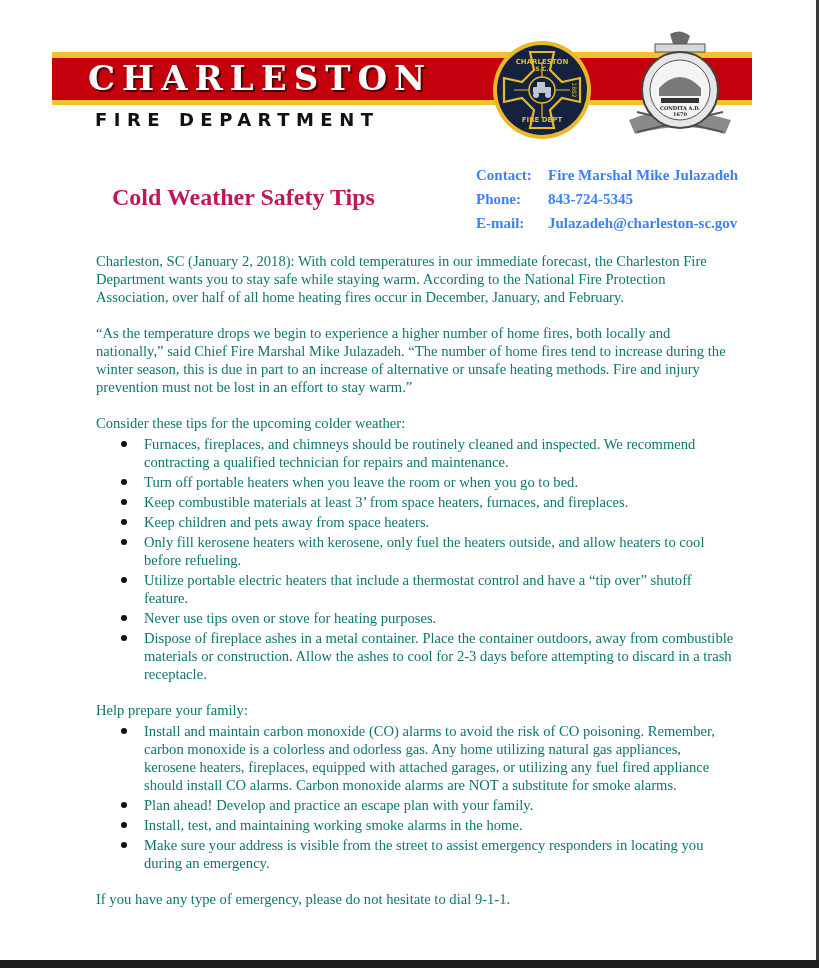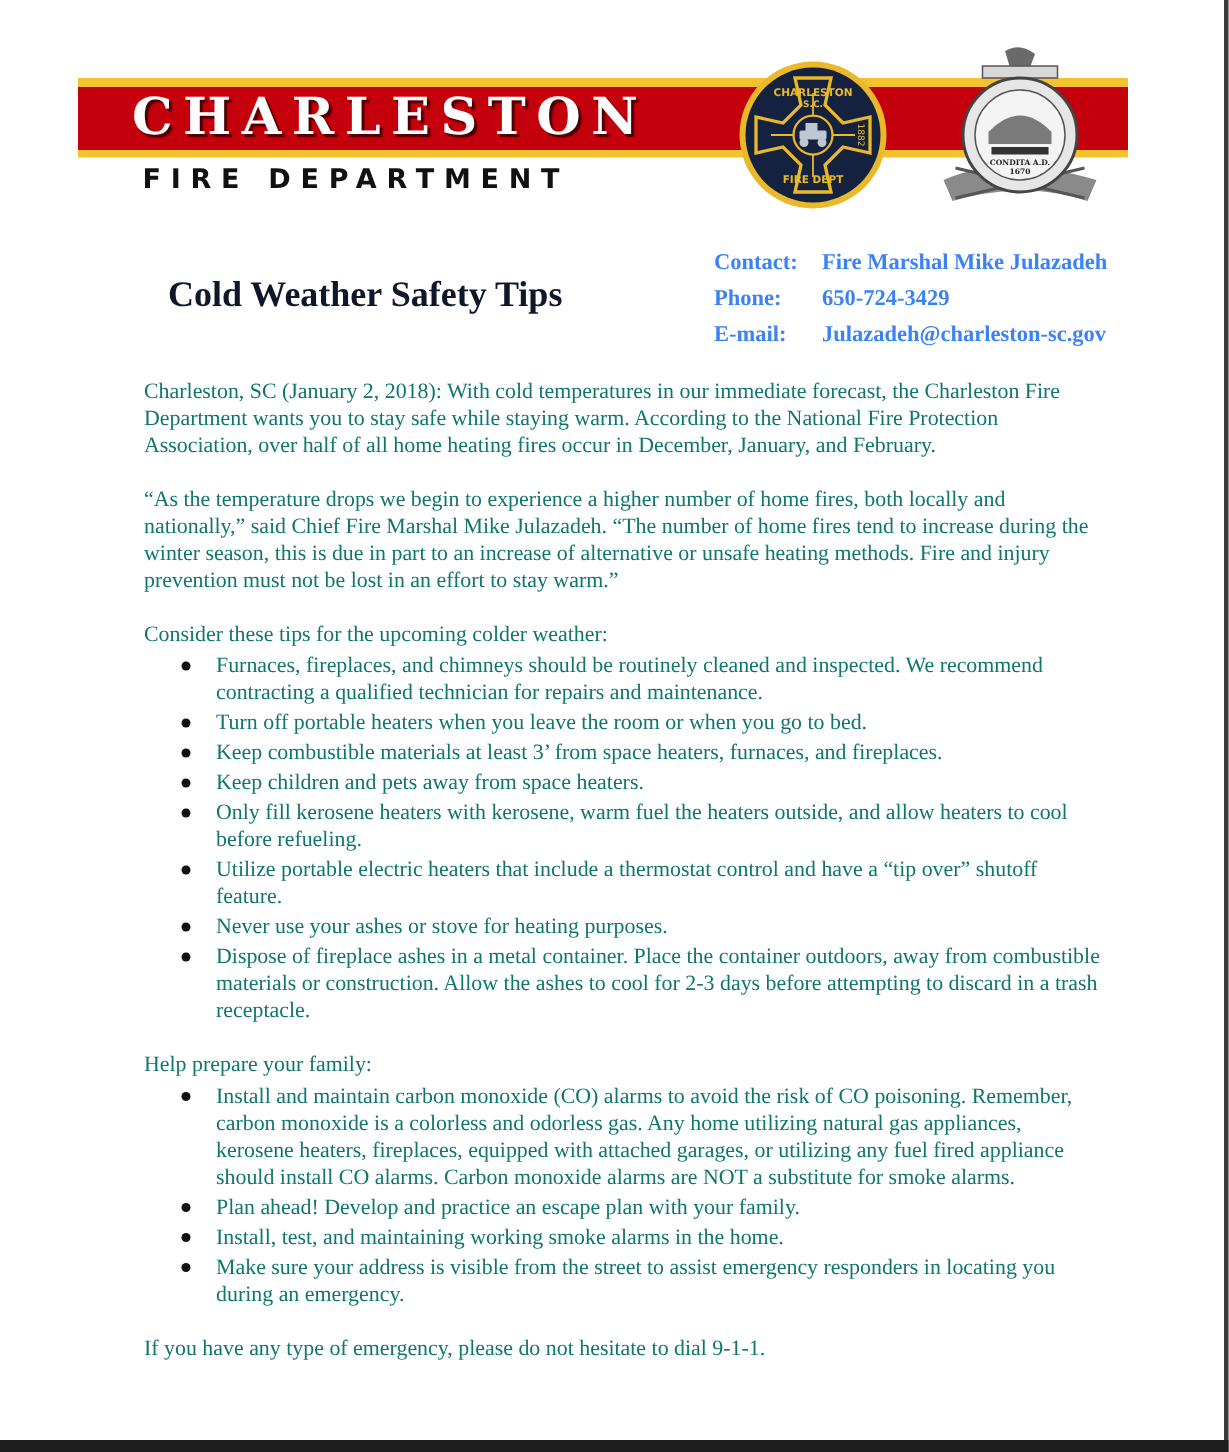--- a/index.html
+++ b/index.html
@@ -29,21 +29,21 @@
     font-family: "DejaVu Sans", "Liberation Sans", sans-serif; font-weight: bold;
     font-size: 18px; letter-spacing: 6.5px; color: #111; line-height: 24px;
   }
   .badge { position: absolute; left: 492px; top: 40px; width: 100px; height: 100px; }
   .seal { position: absolute; left: 615px; top: 28px; width: 130px; height: 118px; }
 
   
   .title {
     position: absolute; left: 112px; top: 182px;
     font-family: "Liberation Serif", serif; font-weight: bold;
-    font-size: 24px; color: #0f172a; line-height: 30px;
+    font-size: 24px; color: #be185d; line-height: 30px;
   }
   .contact { position: absolute; left: 476px; top: 164px; font-size: 15px; font-weight: bold; color: #3b82f6; }
   .contact .row { height: 24px; line-height: 22px; display: flex; }
   .contact .lbl { width: 72px; }
 
   
   .body-text {
     position: absolute; left: 96px; top: 252px; width: 640px;
     font-size: 14.6px; line-height: 18px; color: #0f766e;
   }
@@ -108,40 +108,40 @@
 
   <div class="title">Cold Weather Safety Tips</div>
 
   <div class="contact">
     <div class="row">
       <span class="lbl">Contact:</span>
       <span>Fire Marshal Mike Julazadeh</span>
     </div>
     <div class="row">
       <span class="lbl">Phone:</span>
-      <span>650-724-3429</span>
+      <span>843-724-5345</span>
     </div>
     <div class="row">
       <span class="lbl">E-mail:</span>
       <span>Julazadeh@charleston-sc.gov</span>
     </div>
   </div>
 
   <div class="body-text">
     <p>Charleston, SC (January 2, 2018):  With cold temperatures in our immediate forecast, the Charleston Fire Department wants you to stay safe while staying warm. According to the National Fire Protection Association, over half of all home heating fires occur in December, January, and February.</p>
     <p>“As the temperature drops we begin to experience a higher number of home fires, both locally and nationally,” said Chief Fire Marshal Mike Julazadeh. “The number of home fires tend to increase during the winter season, this is due in part to an increase of alternative or unsafe heating methods. Fire and injury prevention must not be lost in an effort to stay warm.”</p>
     <p class="intro-line">Consider these tips for the upcoming colder weather:</p>
     <ul>
       <li>Furnaces, fireplaces, and chimneys should be routinely cleaned and inspected. We recommend contracting a qualified technician for repairs and maintenance.</li>
       <li>Turn off portable heaters when you leave the room or when you go to bed.</li>
       <li>Keep combustible materials at least 3’ from space heaters, furnaces, and fireplaces.</li>
       <li>Keep children and pets away from space heaters.</li>
-      <li>Only fill kerosene heaters with kerosene, warm fuel the heaters outside, and allow heaters to cool before refueling.</li>
+      <li>Only fill kerosene heaters with kerosene, only fuel the heaters outside, and allow heaters to cool before refueling.</li>
       <li>Utilize portable electric heaters that include a thermostat control and have a “tip over” shutoff feature.</li>
-      <li>Never use your ashes or stove for heating purposes.</li>
+      <li>Never use tips oven or stove for heating purposes.</li>
       <li>Dispose of fireplace ashes in a metal container.  Place the container outdoors, away from combustible materials or construction.  Allow the ashes to cool for 2-3 days before attempting to discard in a trash receptacle.</li>
     </ul>
     <p class="intro-line">Help prepare your family:</p>
     <ul>
       <li>Install and maintain carbon monoxide (CO) alarms to avoid the risk of CO poisoning. Remember, carbon monoxide is a colorless and odorless gas.  Any home utilizing natural gas appliances, kerosene heaters, fireplaces, equipped with attached garages, or utilizing any fuel fired appliance should install CO alarms.  Carbon monoxide alarms are NOT a substitute for smoke alarms.</li>
       <li>Plan ahead! Develop and practice an escape plan with your family.</li>
       <li>Install, test, and maintaining working smoke alarms in the home.</li>
       <li>Make sure your address is visible from the street to assist emergency responders in locating you during an emergency.</li>
     </ul>
     <p>If you have any type of emergency, please do not hesitate to dial 9-1-1.</p>

